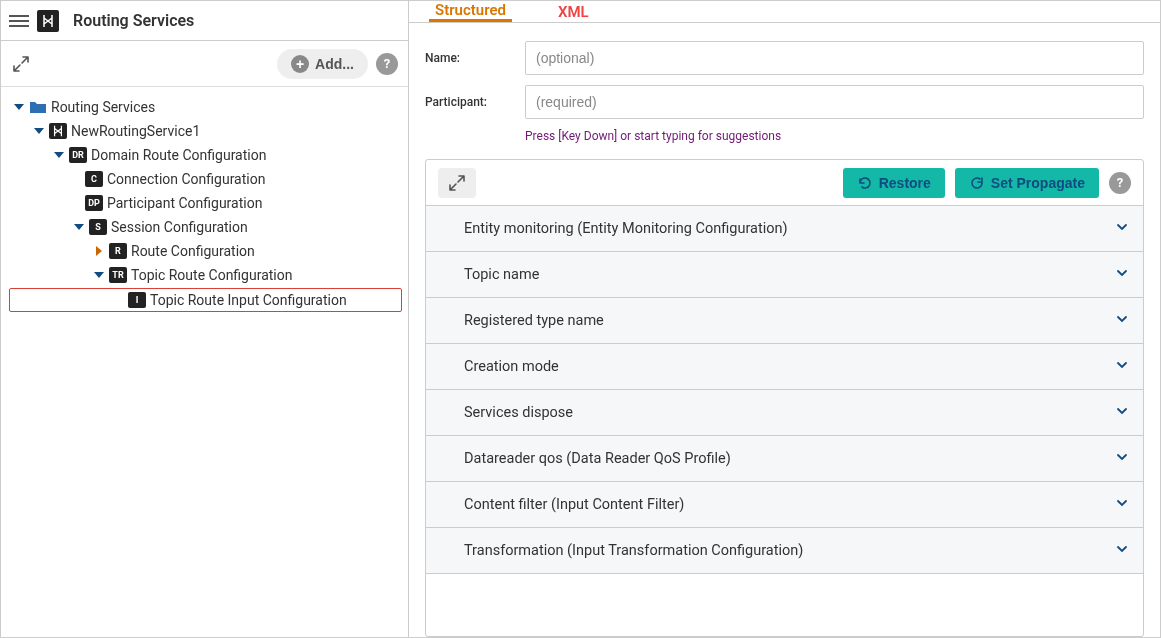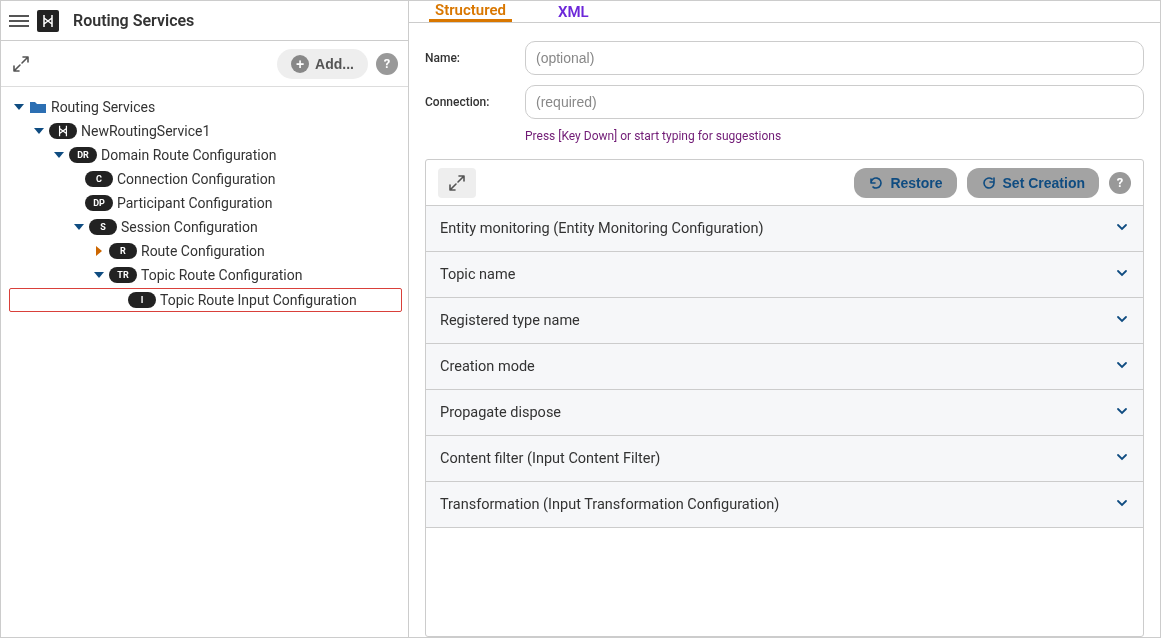--- a/index.html
+++ b/index.html
@@ -105,25 +105,25 @@
     border-right: 5px solid transparent;
     border-top: 6px solid #0F4C81;
   }
   .tri-right {
     width: 0; height: 0;
     border-top: 5px solid transparent;
     border-bottom: 5px solid transparent;
     border-left: 6px solid #CC6600;
   }
   .node-icon {
-    width: 28px; height: 16px; line-height: 16px;
+    width: 18px; height: 16px; line-height: 16px;
     display: inline-flex; align-items: center; justify-content: center;
     font-size: 9px; font-weight: bold;
     color: #fff; background: #222;
-    border-radius: 8px;
+    border-radius: 2px;
   }
   .folder-icon svg { display: block; }
   .tree-label { color: #333; }
   .tree-selected {
     border: 1.5px solid #D9403A;
     border-radius: 2px;
     padding-right: 10px;
   }
   
   
@@ -137,21 +137,21 @@
     height: 22px;
     border-bottom: 1px solid #ccc;
     display: flex;
     align-items: stretch;
     padding-left: 20px;
     gap: 40px;
   }
   .tab {
     display: flex; align-items: center;
     font-size: 15px; font-weight: 600;
-    color: #6d28d9;
+    color: #ef4444;
     cursor: pointer;
     padding: 0 6px;
   }
   .tab.active {
     color: #D97700;
     border-bottom: 3px solid #D97700;
   }
   .form-area {
     padding: 18px 16px 8px 16px;
   }
@@ -160,21 +160,21 @@
     margin-bottom: 10px;
   }
   .form-label {
     width: 100px;
     font-size: 12px; color: #333; font-weight: 500;
   }
   .form-input {
     flex: 1;
     height: 34px;
     border: 1px solid #ccc;
-    border-radius: 10px;
+    border-radius: 2px;
     padding: 0 10px;
     font-size: 14px;
     color: #4d7c0f;
   }
   .form-input::placeholder { color: #888; }
   .form-hint {
     margin-left: 100px;
     font-size: 12px; color: #701a75;
   }
   .props-panel {
@@ -193,40 +193,40 @@
     border-bottom: 1px solid #ccc;
   }
   .btn-flat {
     background: #eee;
     border: none; border-radius: 4px;
     padding: 6px 10px;
     display: inline-flex; align-items: center; justify-content: center;
     cursor: pointer; color: #333;
   }
   .btn-action {
-    background: #a3a3a3;
-    border: none; border-radius: 12px;
+    background: #14b8a6;
+    border: none; border-radius: 3px;
     padding: 7px 14px;
     font-size: 14px; font-weight: 600; color: #0F4C81;
     display: inline-flex; align-items: center; gap: 6px;
     cursor: pointer;
   }
   .props-list {
     flex: 1;
     overflow-y: auto;
   }
   .prop-row {
     height: 46px;
     border-bottom: 1px solid #ccc;
     background: #f6f7f9;
     display: flex; align-items: center;
     padding: 0 14px;
     cursor: pointer;
   }
-  .prop-label { flex: 1; color: #333; font-size: 14.5px; }
+  .prop-label { flex: 1; color: #333; font-size: 14.5px; margin-left: 24px; }
   .chevron-down {
     width: 14px; height: 14px;
     color: #0F4C81;
   }
   .app-icon {
     width: 22px; height: 22px; background: #222; border-radius: 2px;
     display: inline-flex; align-items: center; justify-content: center;
   }
 </style>
 </head>
@@ -331,21 +331,21 @@
     <div class="tabs">
       <div class="tab active">Structured</div>
       <div class="tab">XML</div>
     </div>
     <div class="form-area">
       <div class="form-row">
         <div class="form-label">Name:</div>
         <input class="form-input" placeholder="(optional)" style="">
       </div>
       <div class="form-row">
-        <div class="form-label">Connection:</div>
+        <div class="form-label">Participant:</div>
         <input class="form-input" placeholder="(required)" style="">
       </div>
       <div class="form-hint">Press [Key Down] or start typing for suggestions</div>
     </div>
     <div class="props-panel">
       <div class="props-toolbar">
         <button class="btn-flat">
           <svg width="18" height="18" viewBox="0 0 18 18">
               <path d="M2 16 L8 10 M2 16 L2 11 M2 16 L7 16 M16 2 L10 8 M16 2 L11 2 M16 2 L16 7" stroke="#555" stroke-width="1.6" fill="none" stroke-linecap="round"></path>
             </svg>
@@ -354,21 +354,21 @@
         <button class="btn-action">
           <svg width="16" height="16" viewBox="0 0 16 16">
               <path d="M3 8 A5 5 0 1 1 5 12 M3 8 L3 4 M3 8 L7 8" stroke="#0F4C81" stroke-width="1.6" fill="none" stroke-linecap="round"></path>
             </svg>
           <span>Restore</span>
         </button>
         <button class="btn-action">
           <svg width="16" height="16" viewBox="0 0 16 16">
               <path d="M13 8 A5 5 0 1 1 11 4 M13 3 L13 7 L9 7" stroke="#0F4C81" stroke-width="1.6" fill="none" stroke-linecap="round"></path>
             </svg>
-          <span>Set Creation</span>
+          <span>Set Propagate</span>
         </button>
         <div class="help-circle">?</div>
       </div>
       <div class="props-list" id="props-list">
           <div class="prop-row">
             <div class="prop-label">Entity monitoring (Entity Monitoring Configuration)</div>
             <span><svg class="chevron-down" viewBox="0 0 14 14">
                 <path d="M3 5 L7 9 L11 5" stroke="#0F4C81" stroke-width="1.8" fill="none" stroke-linecap="round"></path>
               </svg></span>
           </div>
@@ -384,21 +384,27 @@
                 <path d="M3 5 L7 9 L11 5" stroke="#0F4C81" stroke-width="1.8" fill="none" stroke-linecap="round"></path>
               </svg></span>
           </div>
           <div class="prop-row">
             <div class="prop-label">Creation mode</div>
             <span><svg class="chevron-down" viewBox="0 0 14 14">
                 <path d="M3 5 L7 9 L11 5" stroke="#0F4C81" stroke-width="1.8" fill="none" stroke-linecap="round"></path>
               </svg></span>
           </div>
           <div class="prop-row">
-            <div class="prop-label">Propagate dispose</div>
+            <div class="prop-label">Services dispose</div>
+            <span><svg class="chevron-down" viewBox="0 0 14 14">
+                <path d="M3 5 L7 9 L11 5" stroke="#0F4C81" stroke-width="1.8" fill="none" stroke-linecap="round"></path>
+              </svg></span>
+          </div>
+          <div class="prop-row">
+            <div class="prop-label">Datareader qos (Data Reader QoS Profile)</div>
             <span><svg class="chevron-down" viewBox="0 0 14 14">
                 <path d="M3 5 L7 9 L11 5" stroke="#0F4C81" stroke-width="1.8" fill="none" stroke-linecap="round"></path>
               </svg></span>
           </div>
           <div class="prop-row">
             <div class="prop-label">Content filter (Input Content Filter)</div>
             <span><svg class="chevron-down" viewBox="0 0 14 14">
                 <path d="M3 5 L7 9 L11 5" stroke="#0F4C81" stroke-width="1.8" fill="none" stroke-linecap="round"></path>
               </svg></span>
           </div>

